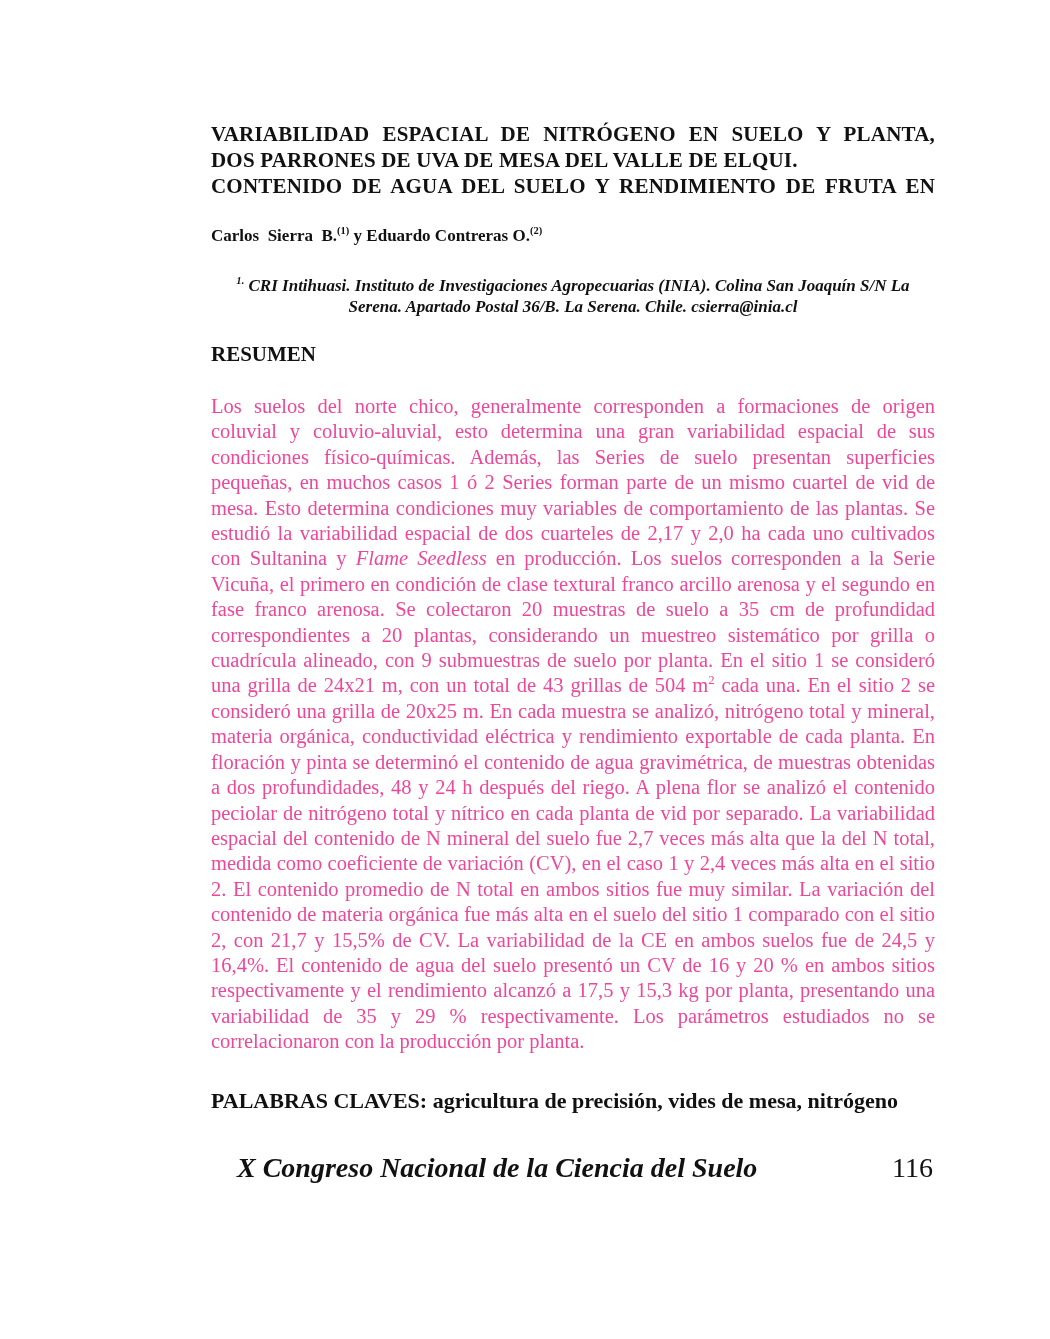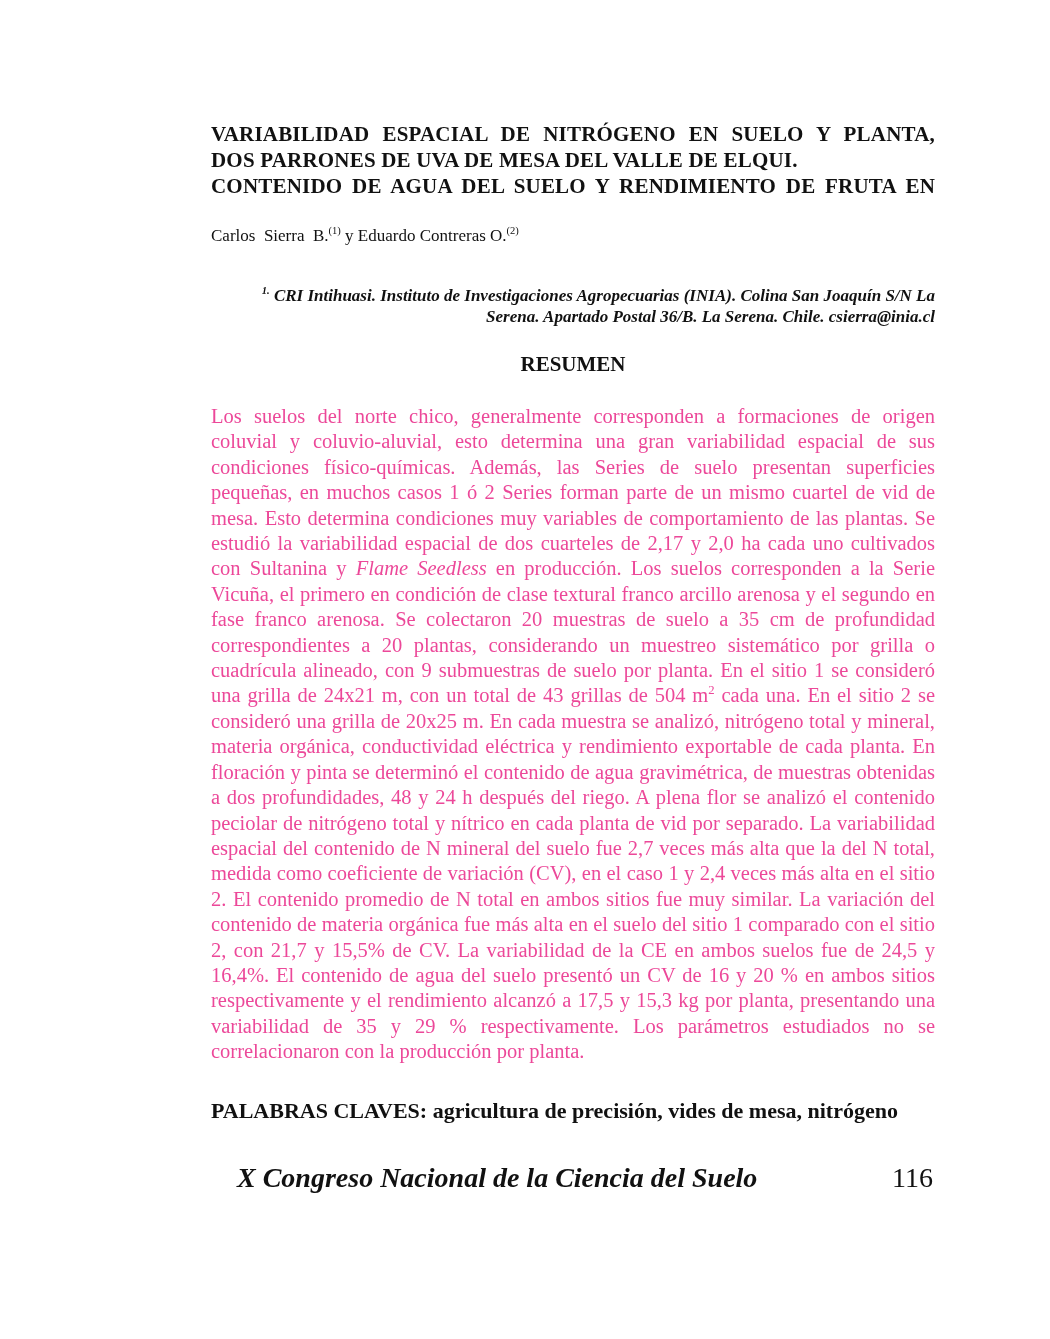--- a/index.html
+++ b/index.html
@@ -24,42 +24,42 @@
     font-size: 21px;
     font-weight: bold;
     line-height: 26px;
     letter-spacing: 0.2px;
   }
   .title-line { text-align: left; }
   .title-line.justify-line { text-align: justify; text-align-last: justify; }
   .authors-line {
     margin-top: 27px;
     font-size: 17px;
-    font-weight: normal;
+    font-weight: bold;
     line-height: 20px;
     white-space: pre-wrap;
   }
   .sup {
     font-size: 0.62em;
     vertical-align: super;
     line-height: 0;
   }
   .affiliations {
-    margin-top: 40px;
+    margin-top: 30px;
     font-size: 17px;
     font-weight: bold;
     font-style: italic;
     line-height: 20.5px;
-    text-align: right;
+    text-align: center;
   }
   .resumen-heading {
     margin-top: 26px;
     font-size: 21px;
     font-weight: bold;
-    text-align: center;
+    text-align: left;
     line-height: 22px;
   }
   .abstract {
     margin-top: 29px;
     font-size: 20.5px;
     line-height: 25.4px;
     text-align: justify;
     color: #ec4899;
   }
   .abstract .italic { font-style: italic; }

